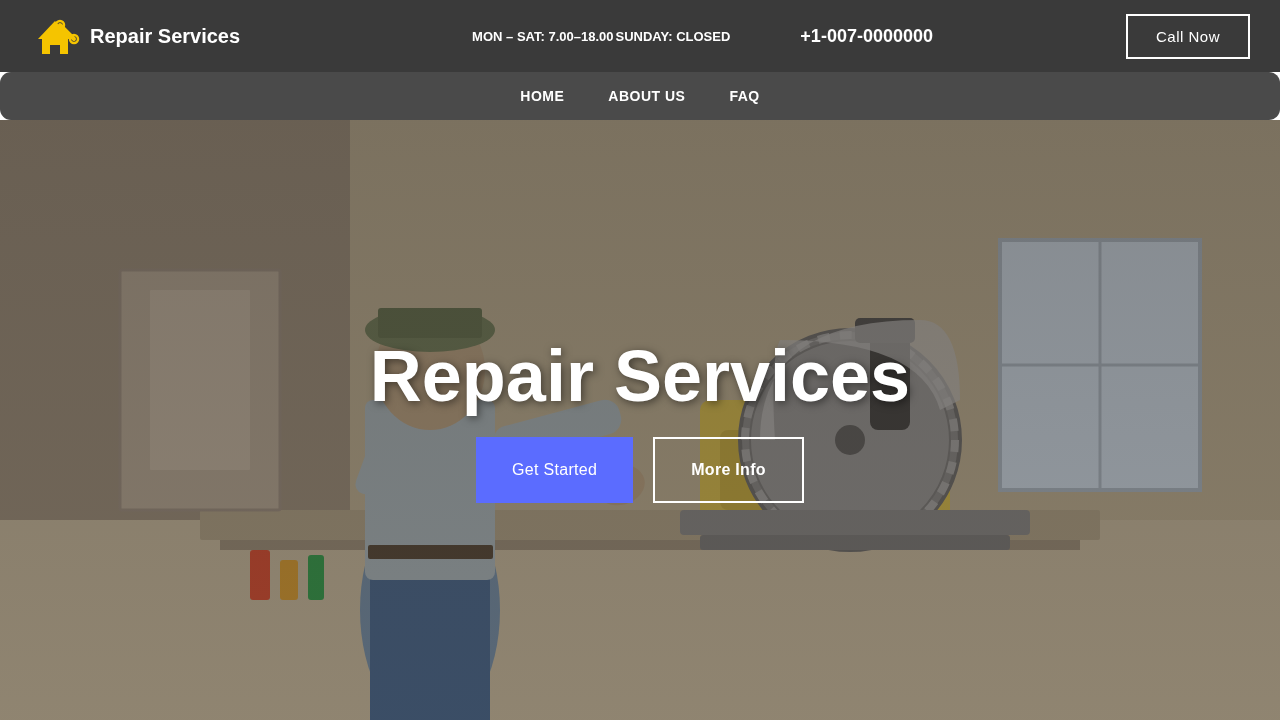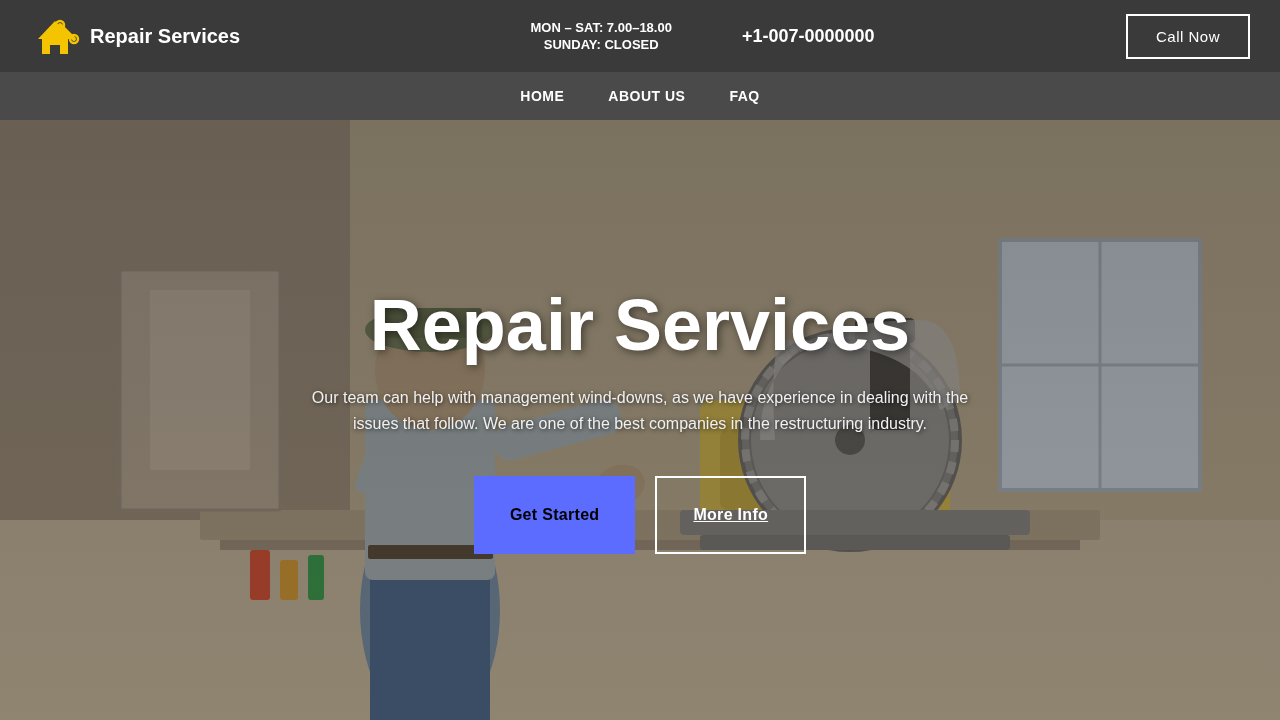--- a/index.html
+++ b/index.html
@@ -25,21 +25,21 @@
       width: 50px;
       height: 50px;
     }
     .brand-name {
       color: #ffffff;
       font-size: 20px;
       font-weight: bold;
     }
     .header-center {
       display: flex;
-      flex-direction: column;
+      flex-direction: row;
       align-items: center;
       gap: 2px;
       margin-left: 39px;
     }
     .hours-text {
       color: #ffffff;
       font-size: 13px;
       font-weight: bold;
       text-align: center;
     }
@@ -68,20 +68,21 @@
     
     .nav-bar {
       background-color: #4a4a4a;
       display: flex;
       align-items: center;
       justify-content: center;
       height: 48px;
       gap: 0;
       position: relative;
       z-index: 10;
+      border-radius: 11px;
     }
     .nav-item {
       color: #ffffff;
       font-size: 14px;
       font-weight: bold;
       padding: 0 22px;
       cursor: pointer;
       text-decoration: none;
       letter-spacing: 0.5px;
       display: flex;
@@ -137,38 +138,37 @@
       text-shadow: 1px 1px 4px rgba(0,0,0,0.7);
       color: #f0f0f0;
     }
     .hero-buttons {
       display: flex;
       gap: 20px;
       justify-content: center;
     }
     .btn-get-started {
       background-color: #5b6cff;
-      color: #000000;
+      color: #ffffff;
       border: none;
       padding: 24px 36px;
       font-size: 16px;
-      font-weight: bold;
+      font-weight: normal;
       cursor: pointer;
       letter-spacing: 0.3px;
     }
     .btn-more-info {
       background: transparent;
       color: #ffffff;
       border: 2px solid #ffffff;
-      padding: 28px 36px;
+      padding: 16px 36px;
       font-size: 16px;
       font-weight: bold;
       cursor: pointer;
       letter-spacing: 0.3px;
-      text-decoration: underline;
     }
 
     
   </style>
 </head>
 <body>
 
 <div class="header">
   <div class="logo-area">
     <svg class="logo-icon" viewBox="0 0 50 50" xmlns="http://www.w3.org/2000/svg">
@@ -264,19 +264,18 @@
 
     <rect x="250" y="430" width="20" height="50" fill="#e84020" rx="3"></rect>
     <rect x="280" y="440" width="18" height="40" fill="#e8a020" rx="3"></rect>
     <rect x="308" y="435" width="16" height="45" fill="#20a040" rx="3"></rect>
   </svg>
 
   <div class="hero-bg"></div>
 
   <div class="hero-content">
     <h1 class="hero-title">Repair Services</h1>
-    <p class="hero-subtitle">Our team can help with management wind-downs, as we have experience in dealing with the issues that follow. We are one of the best companies in the restructuring industry.</p>
     <div class="hero-buttons">
       <button class="btn-get-started">Get Started</button>
       <button class="btn-more-info">More Info</button>
     </div>
   </div>
 </div>
 
 </body></html>

